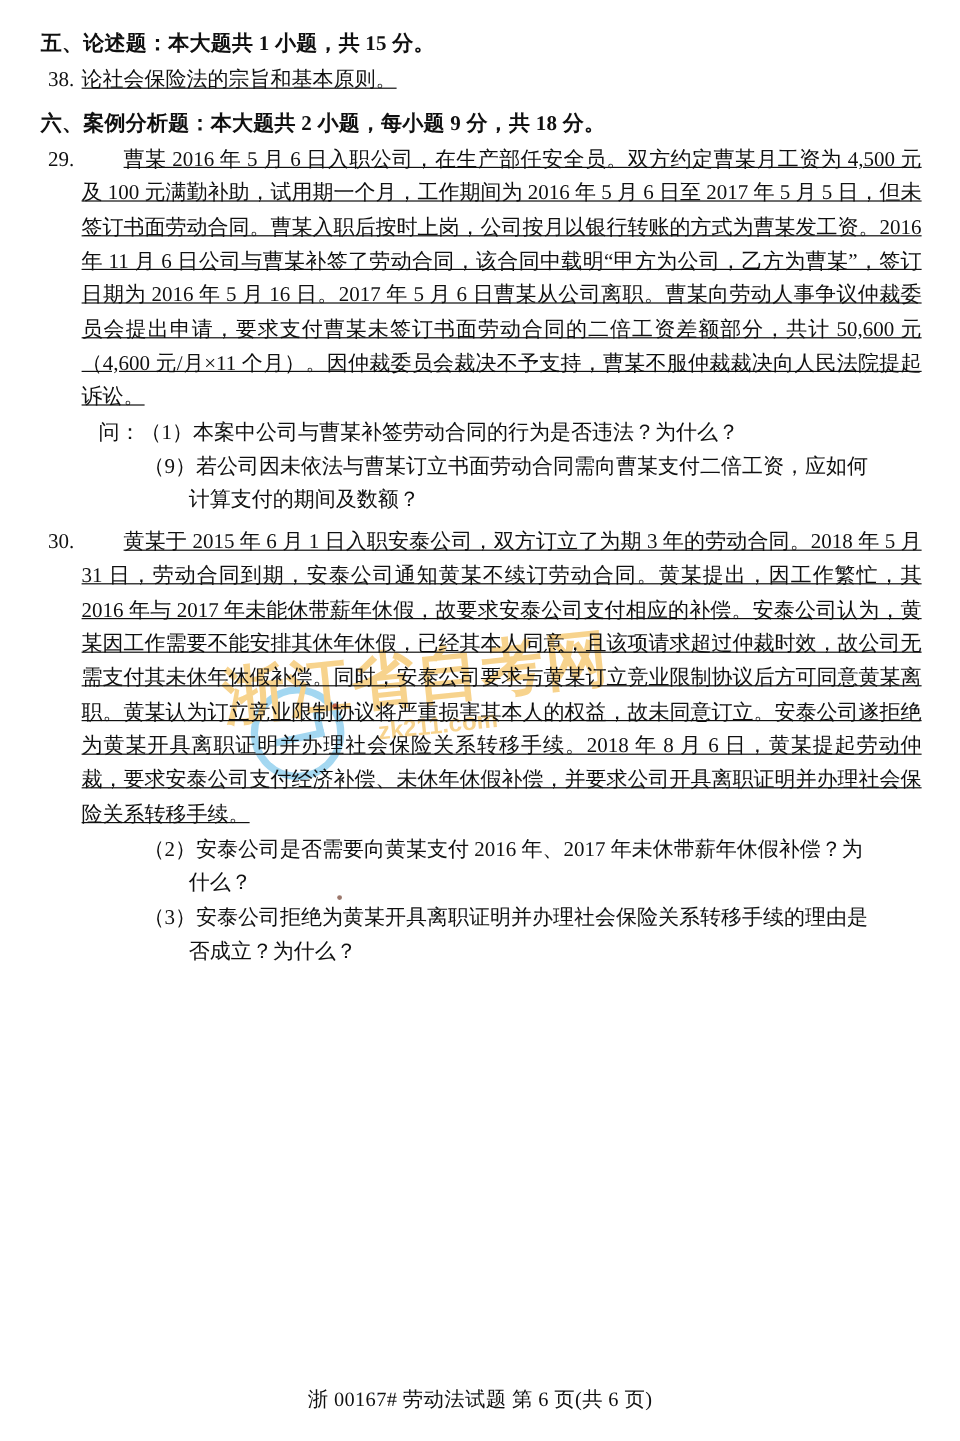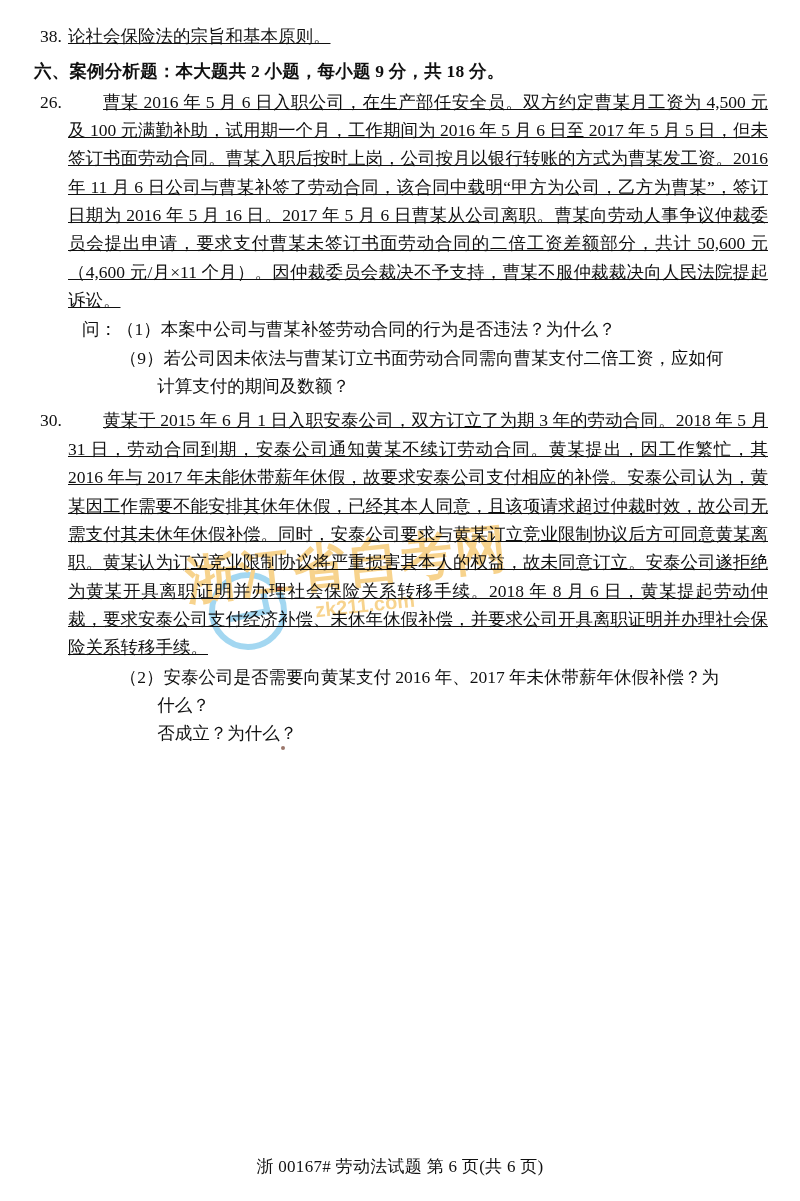--- a/index.html
+++ b/index.html
@@ -169,49 +169,51 @@
     <div class="wm-circle"></div>
     <div class="wm-text">浙江省自考网</div>
     <div class="wm-sub">zk211.com</div>
   </div>
 
   <div class="speck" style="left:277px; top:586px; width:5px; height:5px;"></div>
   <div class="speck" style="left:281px; top:746px; width:4px; height:4px; background:#7a4a3a;"></div>
 
   <div class="content">
 
+    <div class="section-head">五、论述题：本大题共 1 小题，共 15 分。</div>
 
     <div class="q-block">
       <div class="q-num">38.</div>
       <div class="q-body noindent">论社会保险法的宗旨和基本原则。</div>
     </div>
 
     <div class="gap-sm"></div>
 
     <div class="section-head">六、案例分析题：本大题共 2 小题，每小题 9 分，共 18 分。</div>
 
     <div class="q-block">
-      <div class="q-num">26.</div>
+      <div class="q-num">29.</div>
       <div class="q-body">曹某 2016 年 5 月 6 日入职公司，在生产部任安全员。双方约定曹某月工资为 4,500 元及 100 元满勤补助，试用期一个月，工作期间为 2016 年 5 月 6 日至 2017 年 5 月 5 日，但未签订书面劳动合同。曹某入职后按时上岗，公司按月以银行转账的方式为曹某发工资。2016 年 11 月 6 日公司与曹某补签了劳动合同，该合同中载明“甲方为公司，乙方为曹某”，签订日期为 2016 年 5 月 16 日。2017 年 5 月 6 日曹某从公司离职。曹某向劳动人事争议仲裁委员会提出申请，要求支付曹某未签订书面劳动合同的二倍工资差额部分，共计 50,600 元（4,600 元/月×11 个月）。因仲裁委员会裁决不予支持，曹某不服仲裁裁决向人民法院提起诉讼。</div>
     </div>
     <div class="sub-wrap">
       <p class="ask-line indent1">问：（1）本案中公司与曹某补签劳动合同的行为是否违法？为什么？</p>
       <p class="ask-line indent2">（9）若公司因未依法与曹某订立书面劳动合同需向曹某支付二倍工资，应如何</p>
       <p class="ask-line indent3">计算支付的期间及数额？</p>
     </div>
 
     <div class="gap-sm"></div>
 
     <div class="q-block">
       <div class="q-num">30.</div>
       <div class="q-body">黄某于 2015 年 6 月 1 日入职安泰公司，双方订立了为期 3 年的劳动合同。2018 年 5 月 31 日，劳动合同到期，安泰公司通知黄某不续订劳动合同。黄某提出，因工作繁忙，其 2016 年与 2017 年未能休带薪年休假，故要求安泰公司支付相应的补偿。安泰公司认为，黄某因工作需要不能安排其休年休假，已经其本人同意，且该项请求超过仲裁时效，故公司无需支付其未休年休假补偿。同时，安泰公司要求与黄某订立竞业限制协议后方可同意黄某离职。黄某认为订立竞业限制协议将严重损害其本人的权益，故未同意订立。安泰公司遂拒绝为黄某开具离职证明并办理社会保险关系转移手续。2018 年 8 月 6 日，黄某提起劳动仲裁，要求安泰公司支付经济补偿、未休年休假补偿，并要求公司开具离职证明并办理社会保险关系转移手续。</div>
     </div>
     <div class="sub-wrap">
       <p class="ask-line indent2">（2）安泰公司是否需要向黄某支付 2016 年、2017 年未休带薪年休假补偿？为</p>
       <p class="ask-line indent3">什么？</p>
+      <p class="ask-line indent2">（3）安泰公司拒绝为黄某开具离职证明并办理社会保险关系转移手续的理由是</p>
       <p class="ask-line indent3">否成立？为什么？</p>
     </div>
 
   </div>
 
   <div class="footer">浙 00167# 劳动法试题 第 6 页(共 6 页)</div>
 
 </div>
 
 </body></html>

